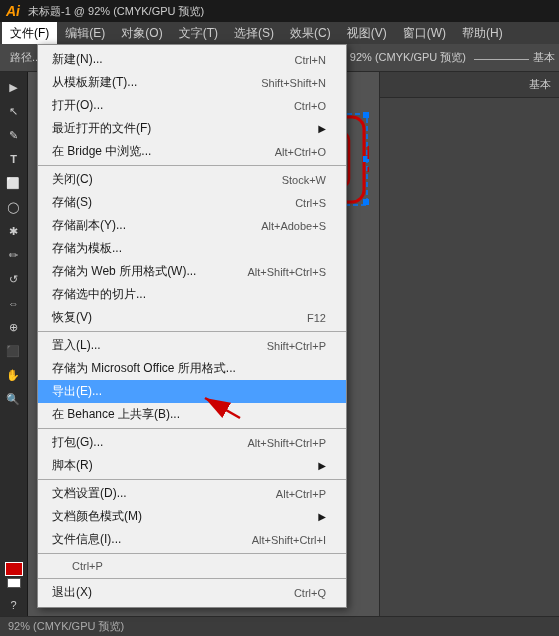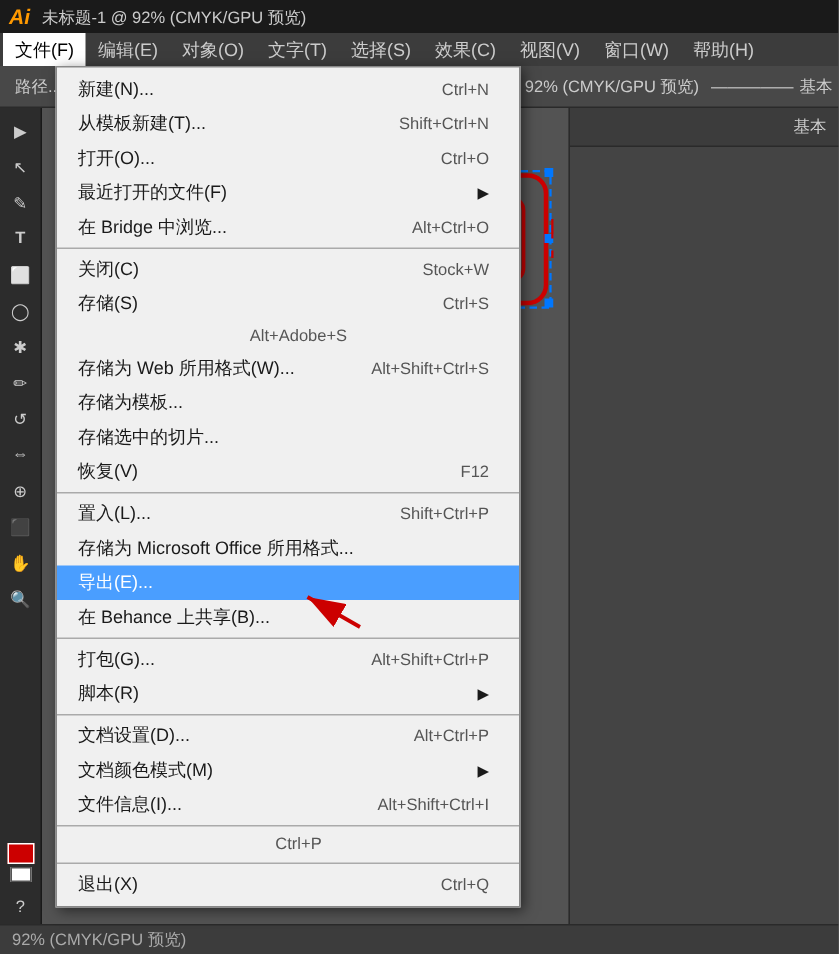--- a/index.html
+++ b/index.html
@@ -153,21 +153,21 @@
       width: 310px;
       background: #f0f0f0;
       border: 1px solid #888;
       box-shadow: 2px 2px 8px rgba(0,0,0,0.5);
       z-index: 100;
       padding: 3px 0;
     }
     .dropdown-item {
       display: flex;
       align-items: center;
-      justify-content: center;
+      justify-content: space-between;
       padding: 3px 20px 3px 14px;
       font-size: 12px;
       color: #1a1a1a;
       cursor: pointer;
       white-space: nowrap;
       min-height: 20px;
     }
     .dropdown-item.highlighted {
       background: #4a9eff;
       color: white;
@@ -297,21 +297,21 @@
 </div>
 
 <div class="dropdown-overlay">
 
   <div class="dropdown-item">
     <span class="item-text">新建(N)...</span>
     <span class="shortcut">Ctrl+N</span>
   </div>
   <div class="dropdown-item">
     <span class="item-text">从模板新建(T)...</span>
-    <span class="shortcut">Shift+Ctrl+N</span>
+    <span class="shortcut">Shift+Shift+N</span>
   </div>
   <div class="dropdown-item">
     <span class="item-text">打开(O)...</span>
     <span class="shortcut">Ctrl+O</span>
   </div>
   <div class="dropdown-item">
     <span class="item-text">最近打开的文件(F)</span>
     <span class="arrow">▶</span>
   </div>
   <div class="dropdown-item">
@@ -323,29 +323,30 @@
 
   <div class="dropdown-item">
     <span class="item-text">关闭(C)</span>
     <span class="shortcut">Stock+W</span>
   </div>
   <div class="dropdown-item">
     <span class="item-text">存储(S)</span>
     <span class="shortcut">Ctrl+S</span>
   </div>
   <div class="dropdown-item">
+    <span class="item-text">存储副本(Y)...</span>
     <span class="shortcut">Alt+Adobe+S</span>
+  </div>
+  <div class="dropdown-item">
+    <span class="item-text">存储为模板...</span>
+    <span class="shortcut"></span>
   </div>
   <div class="dropdown-item">
     <span class="item-text">存储为 Web 所用格式(W)...</span>
     <span class="shortcut">Alt+Shift+Ctrl+S</span>
-  </div>
-  <div class="dropdown-item">
-    <span class="item-text">存储为模板...</span>
-    <span class="shortcut"></span>
   </div>
   <div class="dropdown-item">
     <span class="item-text">存储选中的切片...</span>
     <span class="shortcut"></span>
   </div>
   <div class="dropdown-item">
     <span class="item-text">恢复(V)</span>
     <span class="shortcut">F12</span>
   </div>
 

